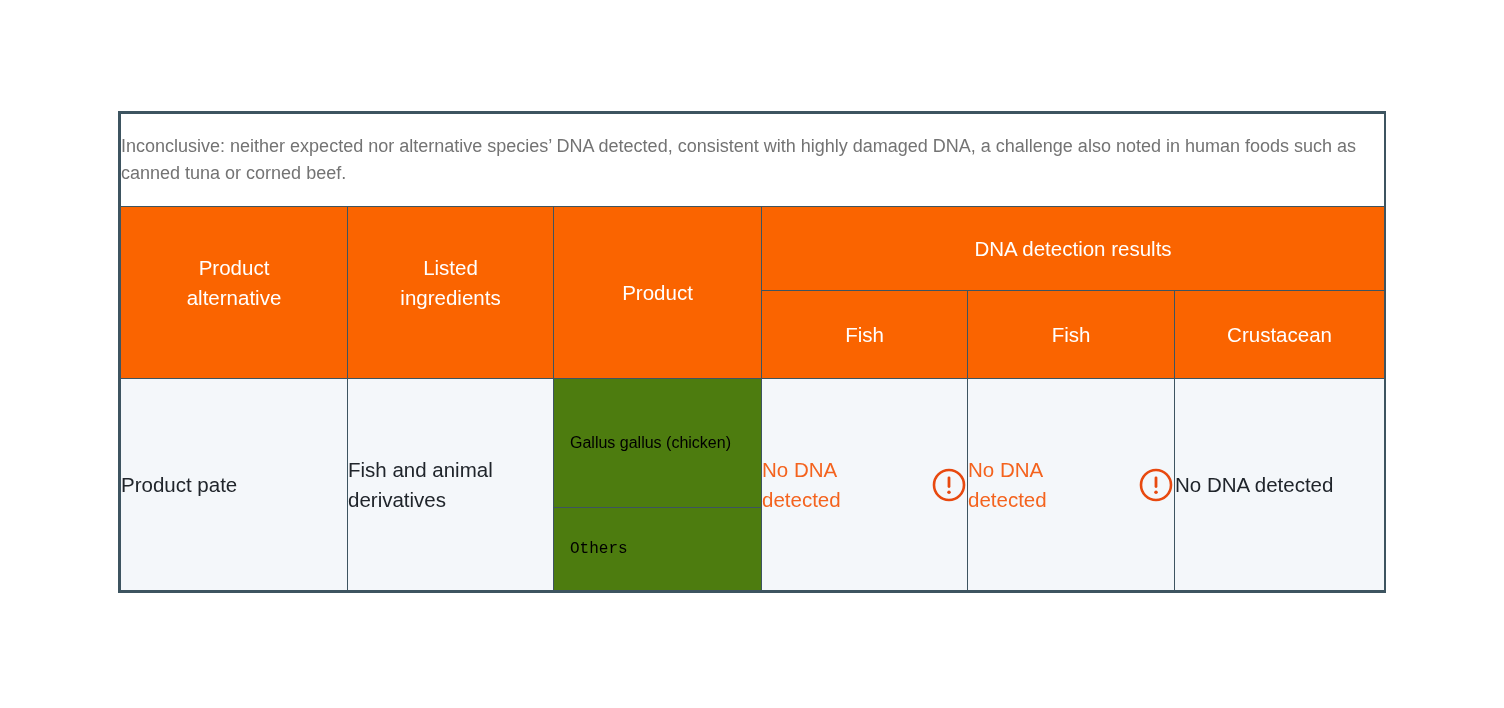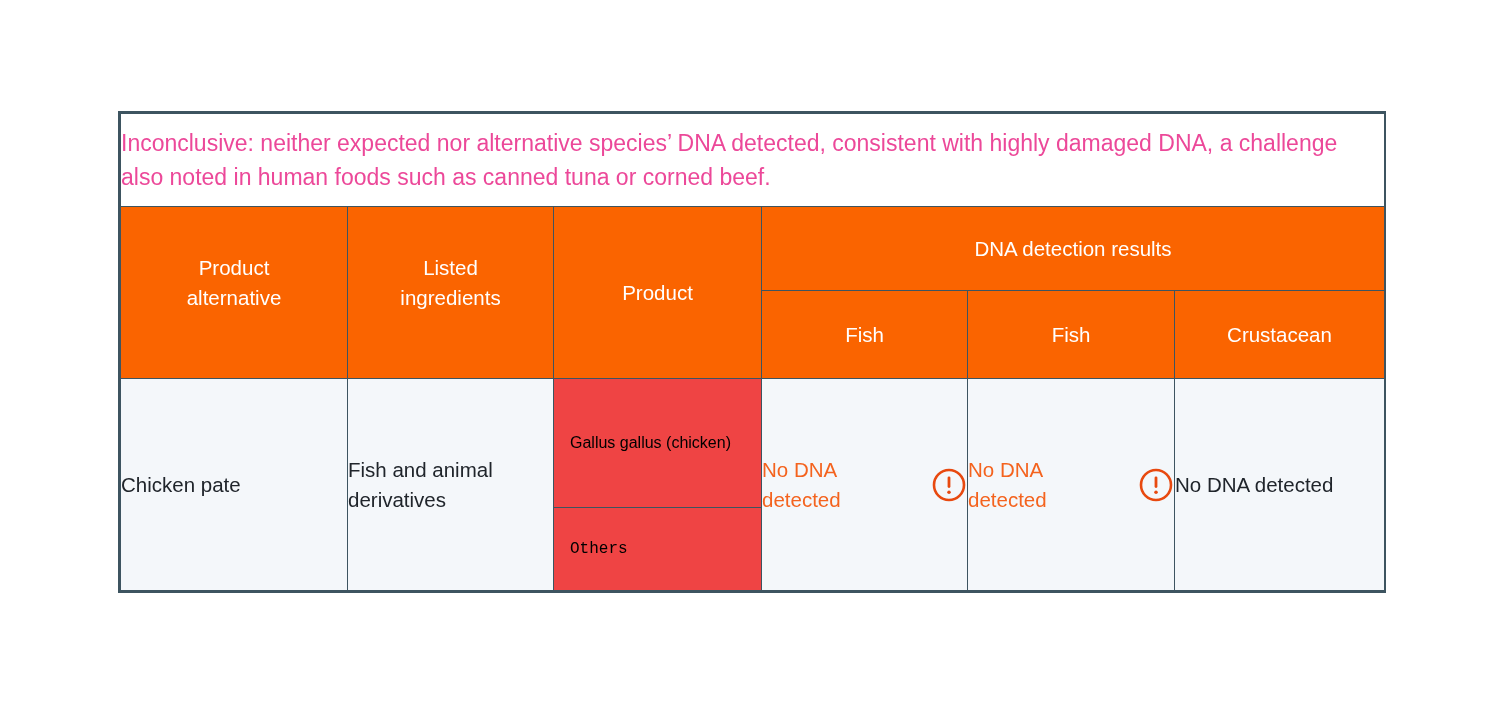--- a/index.html
+++ b/index.html
@@ -44,22 +44,22 @@
   .data-table th {
     border: 1px solid #3d5460;
     padding: 0;
     font-weight: normal;
     vertical-align: middle;
   }
 
   
   .caption-cell {
     background: #ffffff;
-    color: #ec4899;
-    font-size: 23px;
+    color: #737373;
+    font-size: 18px;
     line-height: 1.48;
     text-align: left;
     padding: 15px 18px 14px 18px;
     vertical-align: top;
     border-top: none;
     border-left: none;
     border-right: none;
   }
 
   
@@ -91,21 +91,21 @@
     color: #20252b;
     font-size: 20.5px;
     line-height: 1.42;
     text-align: left;
     padding: 10px 16px;
     vertical-align: middle;
   }
 
   
   .split-cell {
-    background: #ef4444;
+    background: #4d7c0f;
     padding: 0;
     vertical-align: top;
   }
   .split-inner {
     display: flex;
     flex-direction: column;
     height: 100%;
     box-sizing: border-box;
   }
   .split-top {
@@ -189,21 +189,21 @@
         <th class="hcell group-title" colspan="3" style="height:83px">DNA detection results</th>
       </tr>
 
       <tr>
         <th class="hcell" style="height:87px">Fish</th>
         <th class="hcell">Fish</th>
         <th class="hcell">Crustacean</th>
       </tr>
 
       <tr>
-        <td class="bcell" style="height:211px">Chicken pate</td>
+        <td class="bcell" style="height:211px">Product pate</td>
 
         <td class="bcell">Fish and animal derivatives</td>
 
         <td class="split-cell">
           <div class="split-inner">
             <div class="split-top">Gallus gallus (chicken)</div>
             <div class="split-bottom">Others</div>
           </div>
         </td>
 

